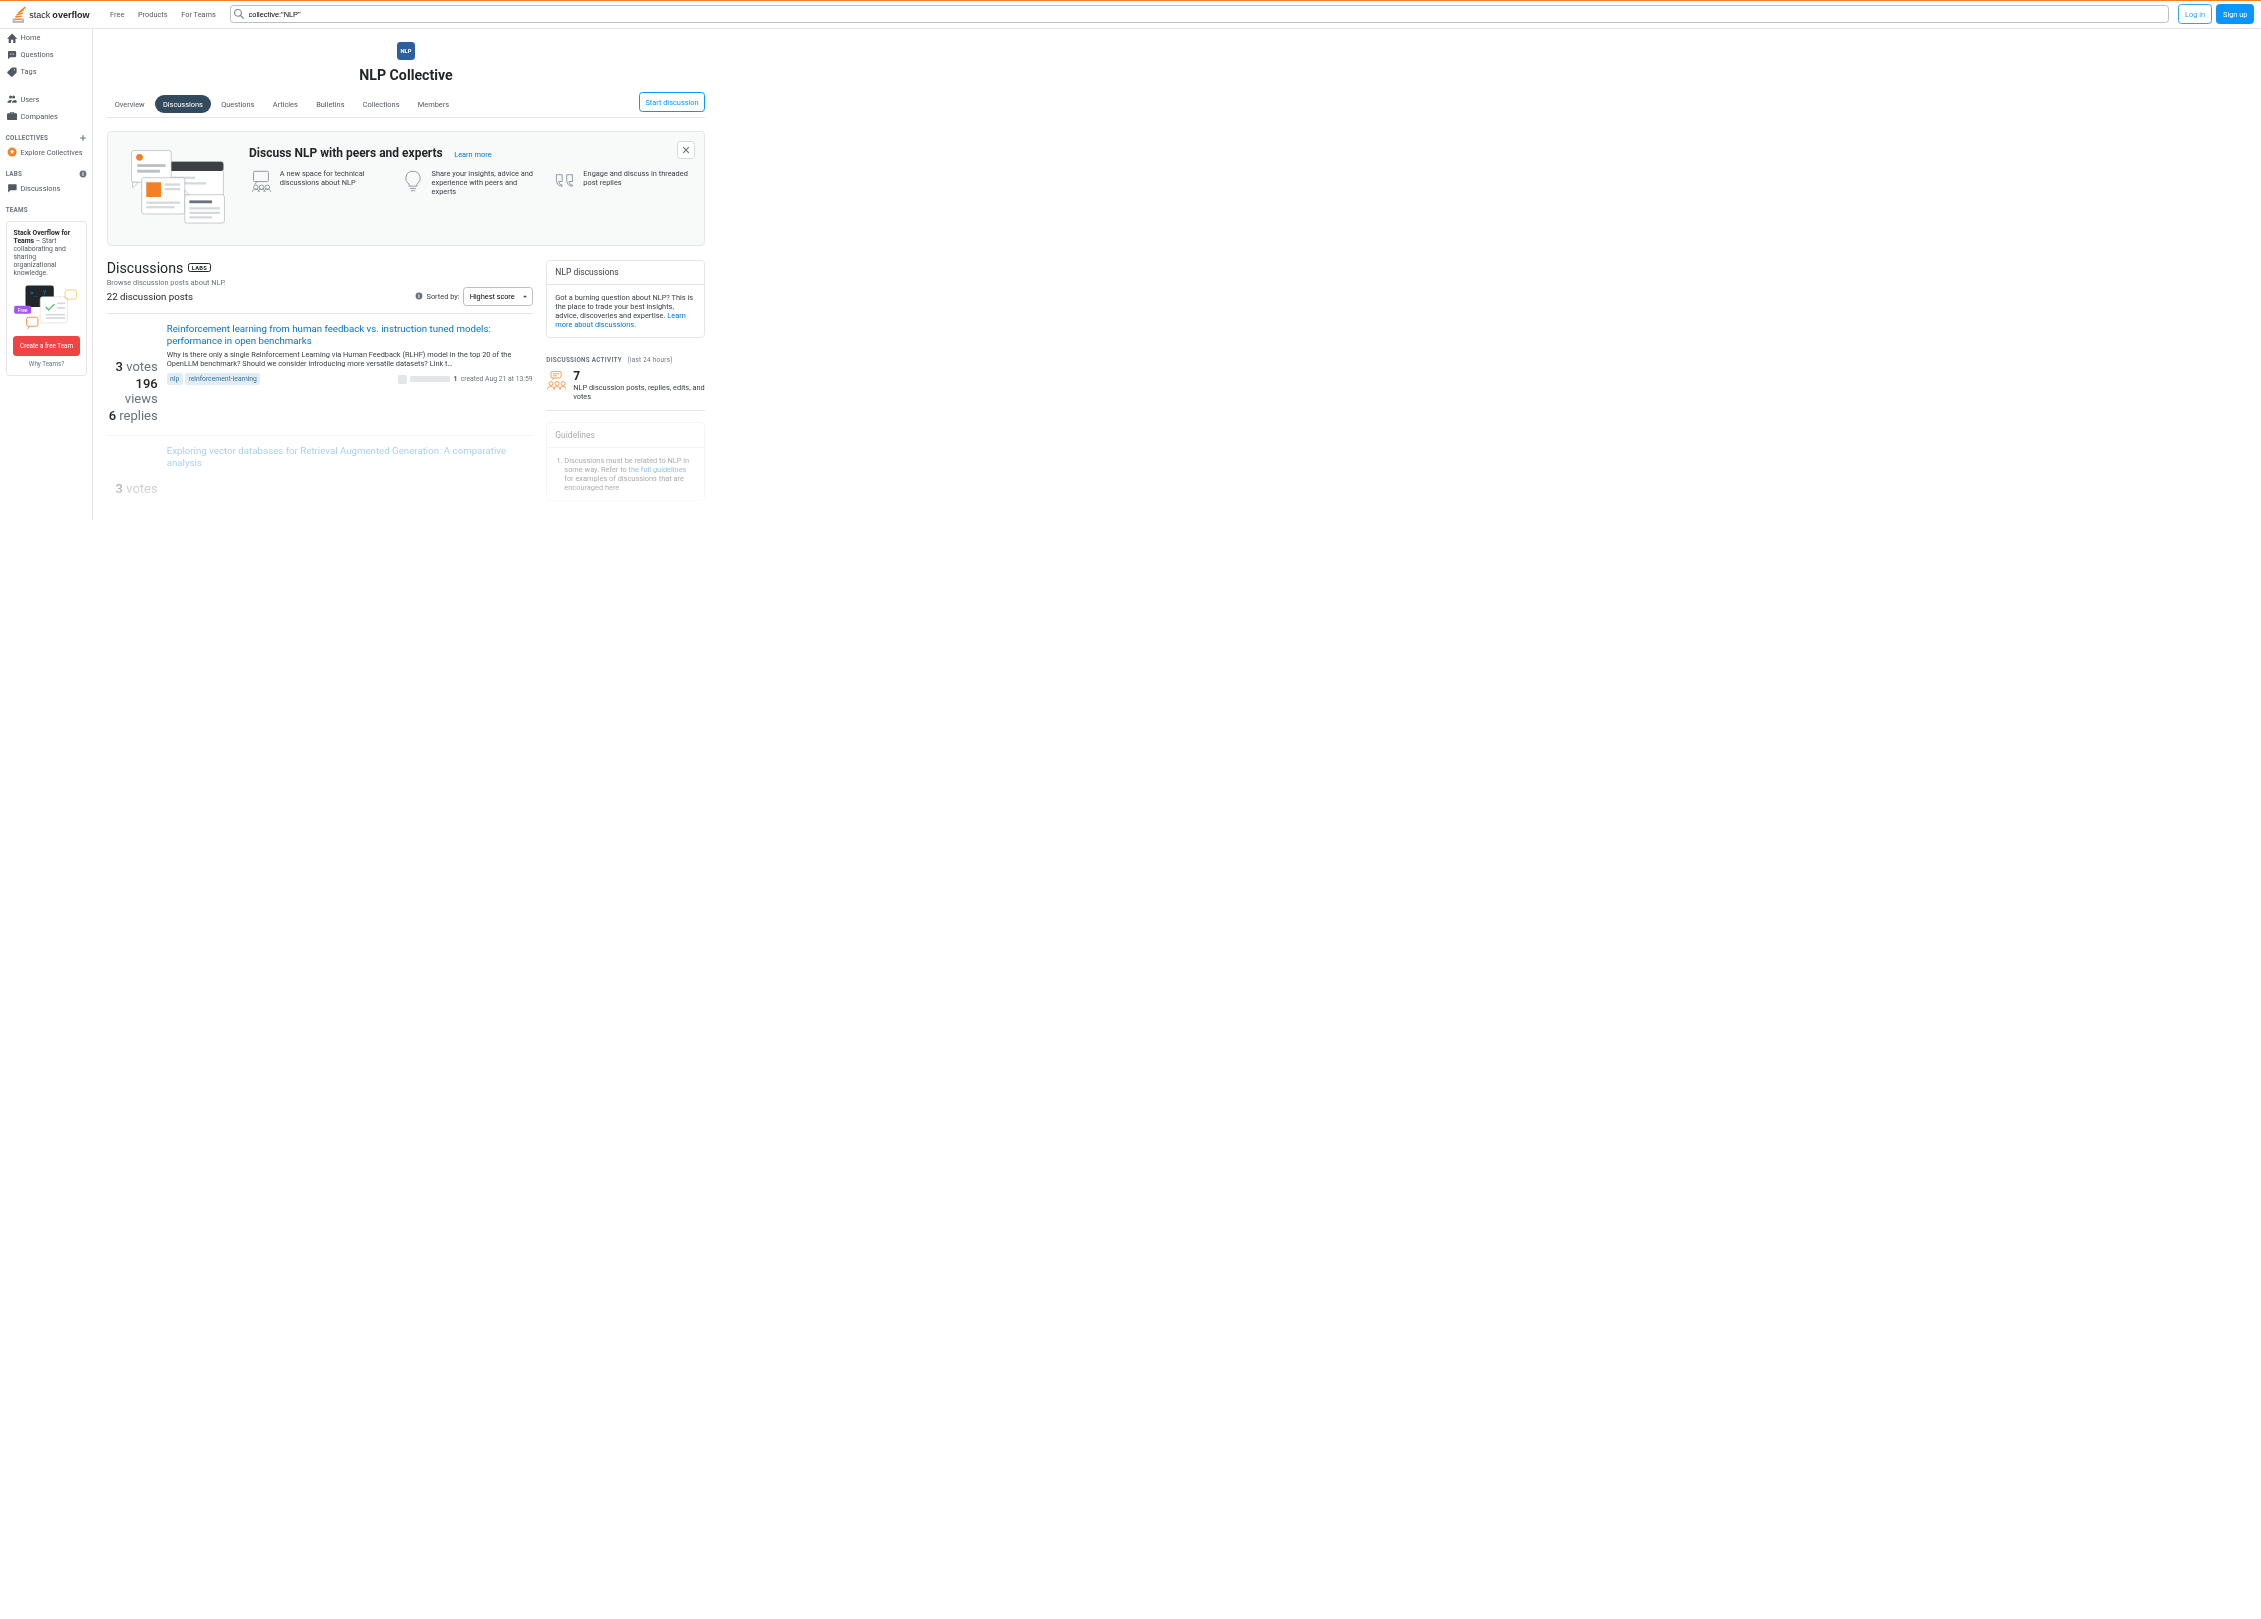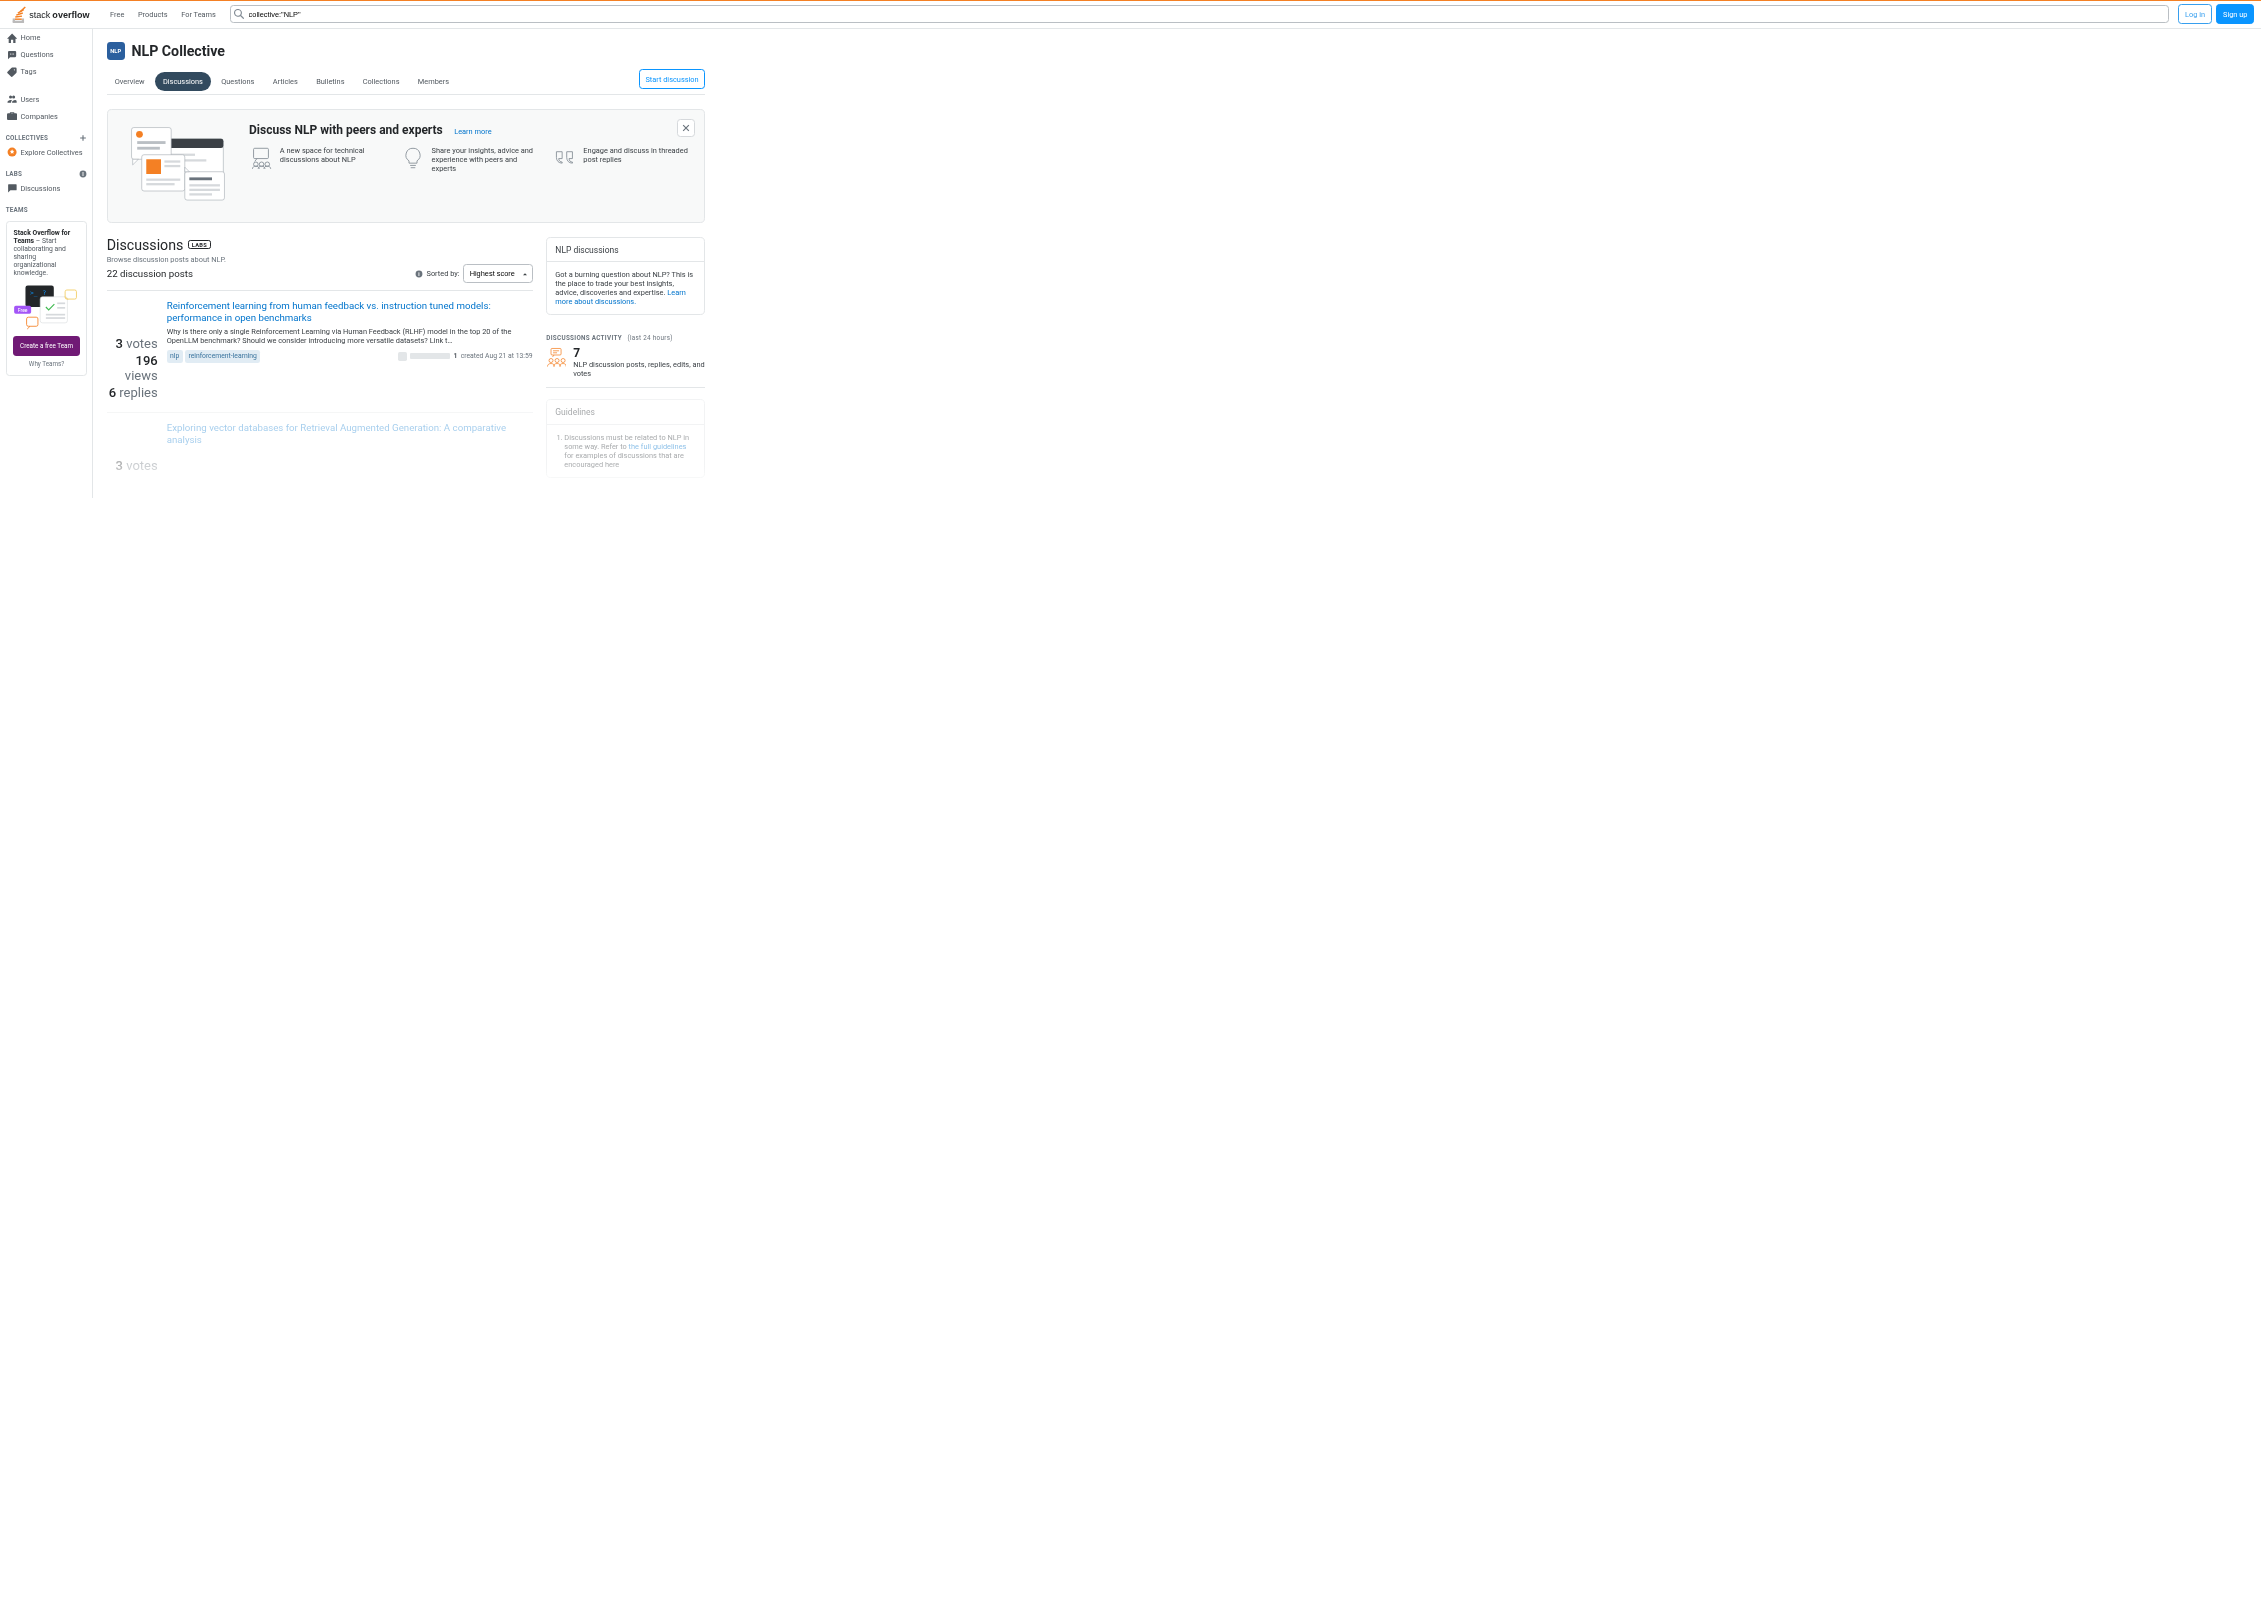--- a/index.html
+++ b/index.html
@@ -11,42 +11,42 @@
   .logo { display: flex; align-items: center; padding: 0 4.6px; height: 100%; cursor: pointer; }
   .logo svg { height: 17px; }
   .topnav { display: flex; }
   .topnav-item { padding: 3.4px 6.8px; color: #525960; border-radius: 17px; cursor: pointer; }
   .search-wrap { flex: 1; position: relative; padding: 0 4.6px; }
   .search-wrap .search-icon { position: absolute; left: 9px; top: 50%; transform: translateY(-50%); color: #838c95; }
   .search-input { width: 100%; height: 18px; padding: 4px 5.1px 4px 18px; border: 0.6px solid #babfc4; border-radius: 3.4px; font-size: 7.4px; }
   .btn { display: inline-flex; align-items: center; justify-content: center; padding: 4.6px 5.7px; border-radius: 3.4px; font-size: 7.4px; cursor: pointer; border: 0.6px solid transparent; white-space: nowrap; }
   .btn-outline-blue2 { border-color: #0a95ff; color: #0a95ff; background: #fff; }
   .btn-blue { background: #0a95ff; color: #fff; border-color: #0a95ff; }
-  .btn-orange { background: #701a75; color: #fff; border-color: transparent; font-size: 6.3px; padding: 4.6px; }
+  .btn-orange { background: #ef4444; color: #fff; border-color: transparent; font-size: 6.3px; padding: 4.6px; }
   .topbar .btn { margin-left: 2.3px; }
 
   .layout { display: flex; }
   
   .leftnav { width: 93px; min-width: 93px; border-right: 0.6px solid #e3e6e8; padding-top: 1px; font-size: 7.4px; }
   .leftnav ol { list-style: none; }
   .nav-item { display: flex; align-items: center; gap: 3.4px; padding: 3.4px 4.6px 3.4px 4.6px; margin-left: 2.3px; color: #525960; cursor: pointer; border-radius: 2.3px; }
   .nav-item svg { width: 10.2px; height: 10.2px; fill: #525960; }
   .nav-heading { display: flex; justify-content: space-between; align-items: center; padding: 9px 4.6px 2.3px 5.7px; font-size: 6.3px; color: #6a737c; text-transform: uppercase; font-weight: 700; letter-spacing: 0.2px; }
   .nav-heading svg { width: 8px; height: 8px; fill: #6a737c; cursor: pointer; }
   .nav-item.explore svg { fill: #f48024; }
 
   .teams-card { margin: 4.6px 4.6px 4.6px 5.7px; border: 0.6px solid #e3e6e8; border-radius: 3.4px; padding: 6.8px; font-size: 6.8px; color: #525960; }
   .teams-card b { color: #232629; }
   .teams-illus { margin: 6.8px auto; width: 68px; height: 46px; position: relative; }
   .teams-card .btn-orange { display: block; width: 100%; text-align: center; margin-top: 4.6px; }
   .why { display: block; text-align: center; font-size: 6.3px; color: #6a737c; margin-top: 4.6px; cursor: pointer; }
 
   
   .main { flex: 1; padding: 13.7px; max-width: 626px; }
-  .page-header { display: flex; align-items: center; gap: 6.8px; margin-bottom: 9px; }
+  .page-header { display: flex; align-items: center; gap: 6.8px; margin-bottom: 9px; flex-direction: column; }
   .coll-badge { width: 18px; height: 18px; background: #2b5f9e; color: #fff; font-weight: 700; font-size: 5.7px; display: flex; align-items: center; justify-content: center; border-radius: 3.4px; }
   .page-title { font-size: 14.2px; font-weight: 700; }
 
   .tabs-row { display: flex; align-items: center; border-bottom: 0.6px solid #e3e6e8; padding-bottom: 0; margin-bottom: 13.7px; }
   .tabs { display: flex; gap: 2.3px; flex: 1; }
   .tab { padding: 4.6px 8px; color: #525960; border-radius: 11.4px; cursor: pointer; font-size: 7.4px; }
   .tab.active { background: #324a5e; color: #fff; }
   .tabs-row .btn { margin-bottom: 4.6px; }
 
   .banner { border: 0.6px solid #e3e6e8; border-radius: 4.6px; padding: 13.7px 13.7px 13.7px 13.7px; background: #f8f9f9; display: flex; gap: 13.7px; margin-bottom: 13.7px; position: relative; }

